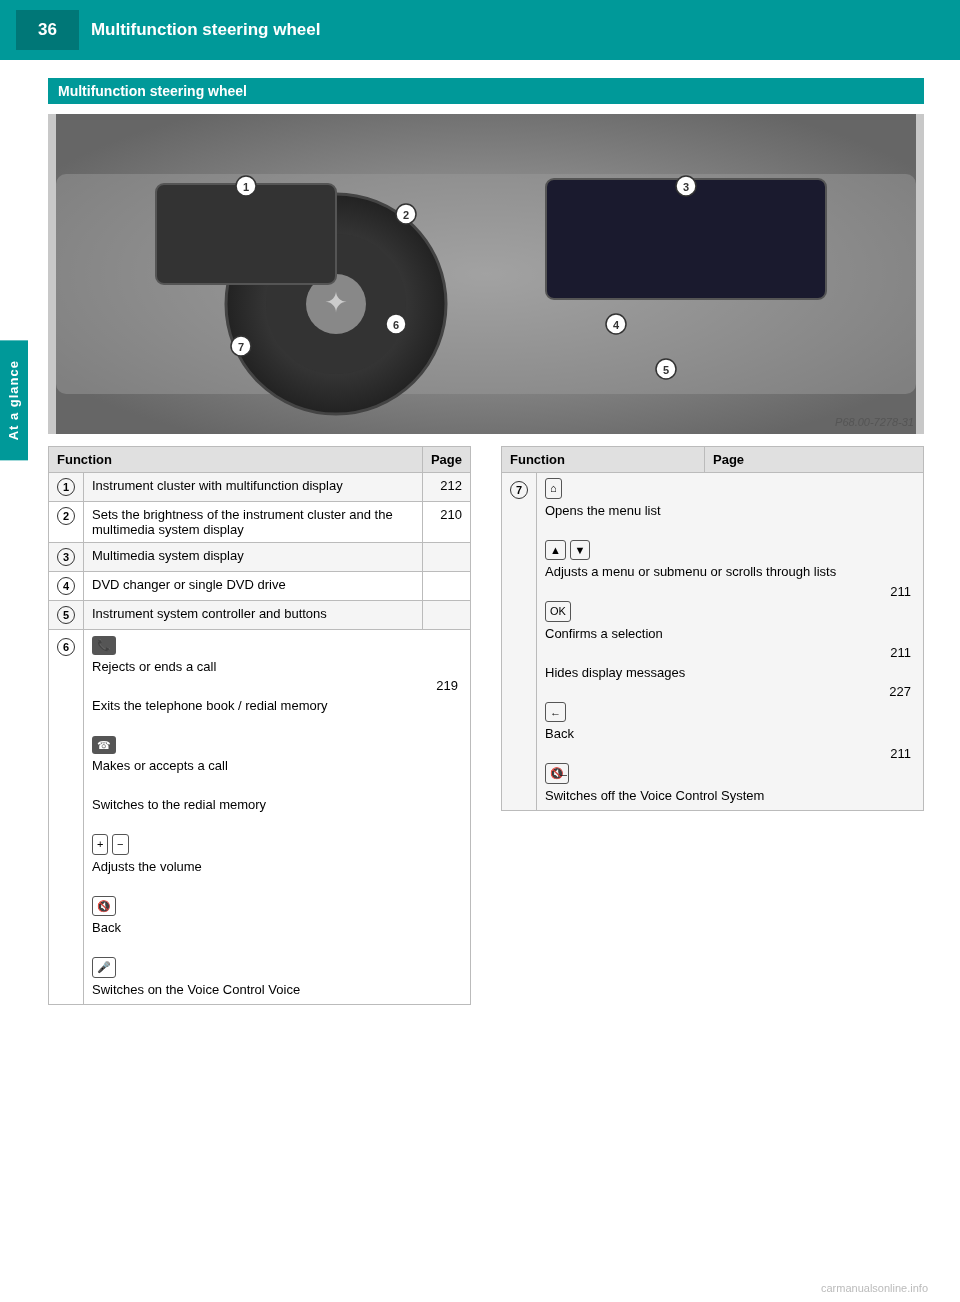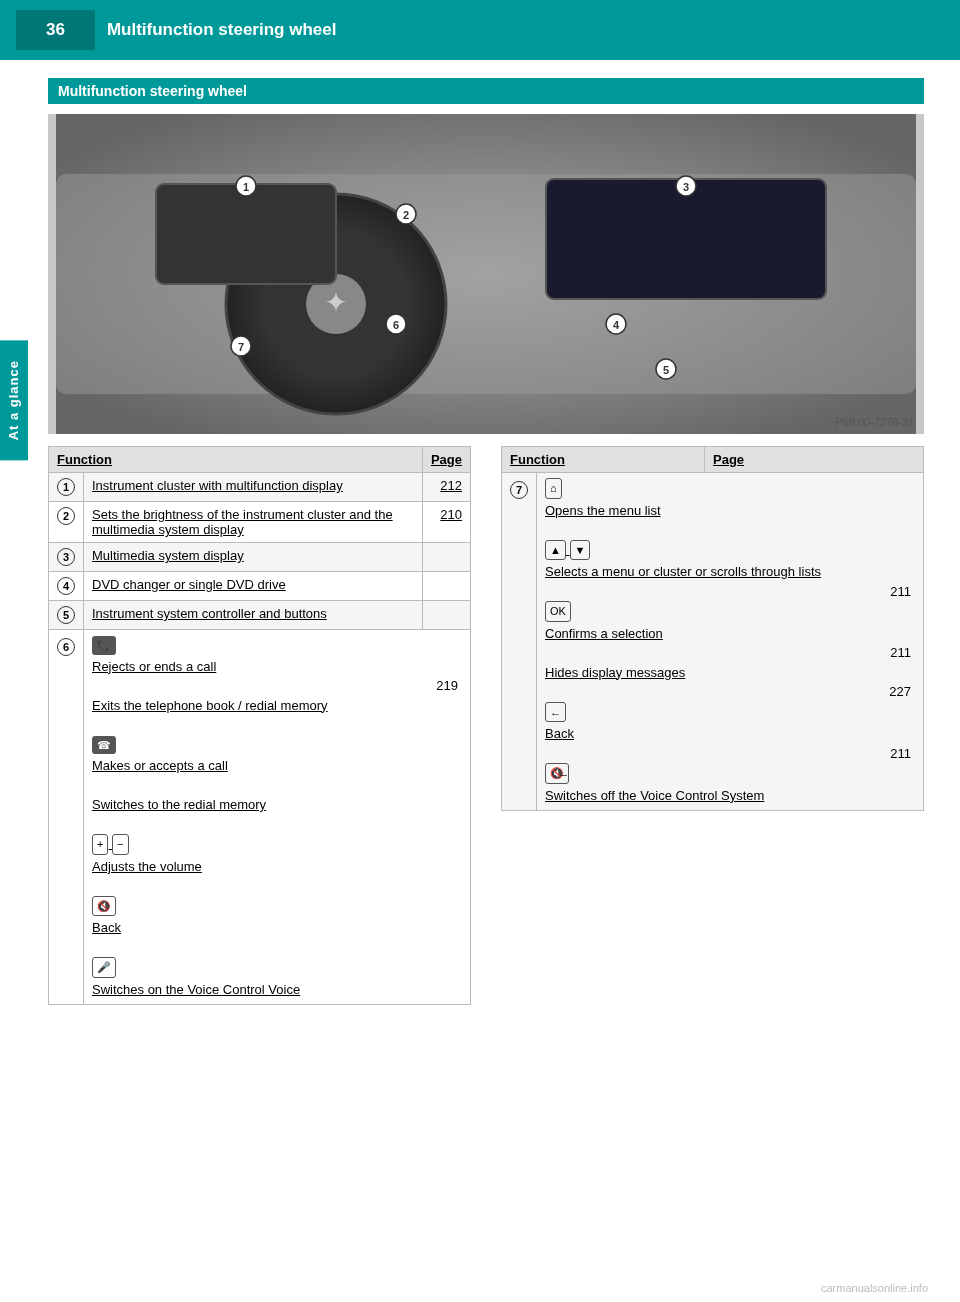--- a/index.html
+++ b/index.html
@@ -20,21 +20,21 @@
       font-weight: bold;
       padding: 10px 16px;
       display: flex;
       align-items: center;
     }
     .header-page-num {
       background: #007777;
       color: #fff;
       font-size: 17px;
       font-weight: bold;
-      padding: 10px 30px;
+      padding: 10px 22px;
       margin-right: 12px;
     }
 
     
     .side-tab {
       position: absolute;
       left: 0;
       top: 340px;
       width: 28px;
       background: #009999;
@@ -80,21 +80,20 @@
       right: 10px;
       font-size: 11px;
       color: #555;
       font-style: italic;
     }
 
     
     .tables-row {
       display: flex;
       gap: 30px;
-      text-decoration: underline;
     }
     .table-col {
       flex: 1;
     }
 
     table {
       width: 100%;
       border-collapse: collapse;
       font-size: 13px;
     }
@@ -348,21 +347,21 @@
               <span class="circle-num">7</span>
             </td>
             <td colspan="2">
               <div class="func-detail">
                 
                 <span class="icon-box">⌂</span><br>
                 <span class="sub-line">Opens the menu list</span><br>
                 
                 <span class="icon-box">▲</span>
                 <span class="icon-box">▼</span><br>
-                <span class="sub-line">Selects a menu or cluster or scrolls through lists</span>
+                <span class="sub-line">Adjusts a menu or submenu or scrolls through lists</span>
                 <span style="float:right; padding-right:4px;">211</span><br>
                 
                 <span class="icon-box">OK</span><br>
                 <span class="sub-line">Confirms a selection</span>
                 <span style="float:right; padding-right:4px;">211</span><br>
                 <span class="sub-line">Hides display messages</span>
                 <span style="float:right; padding-right:4px;">227</span><br>
                 
                 <span class="icon-box">←</span><br>
                 <span class="sub-line">Back</span>

